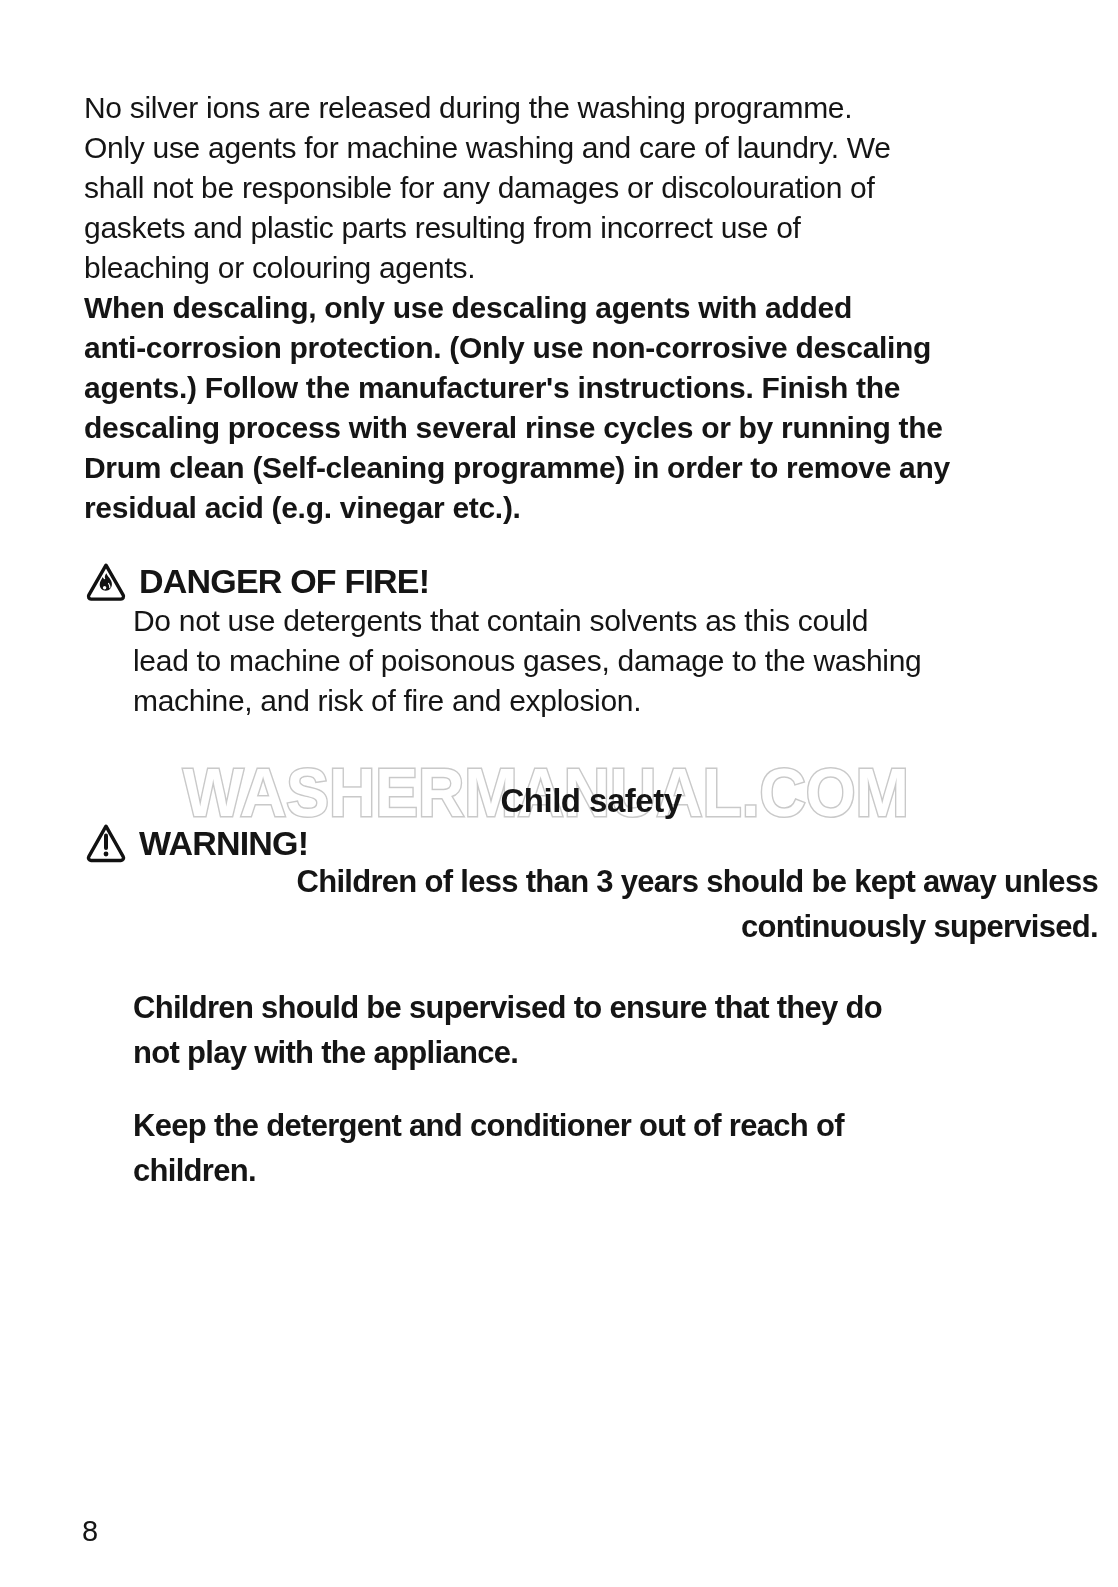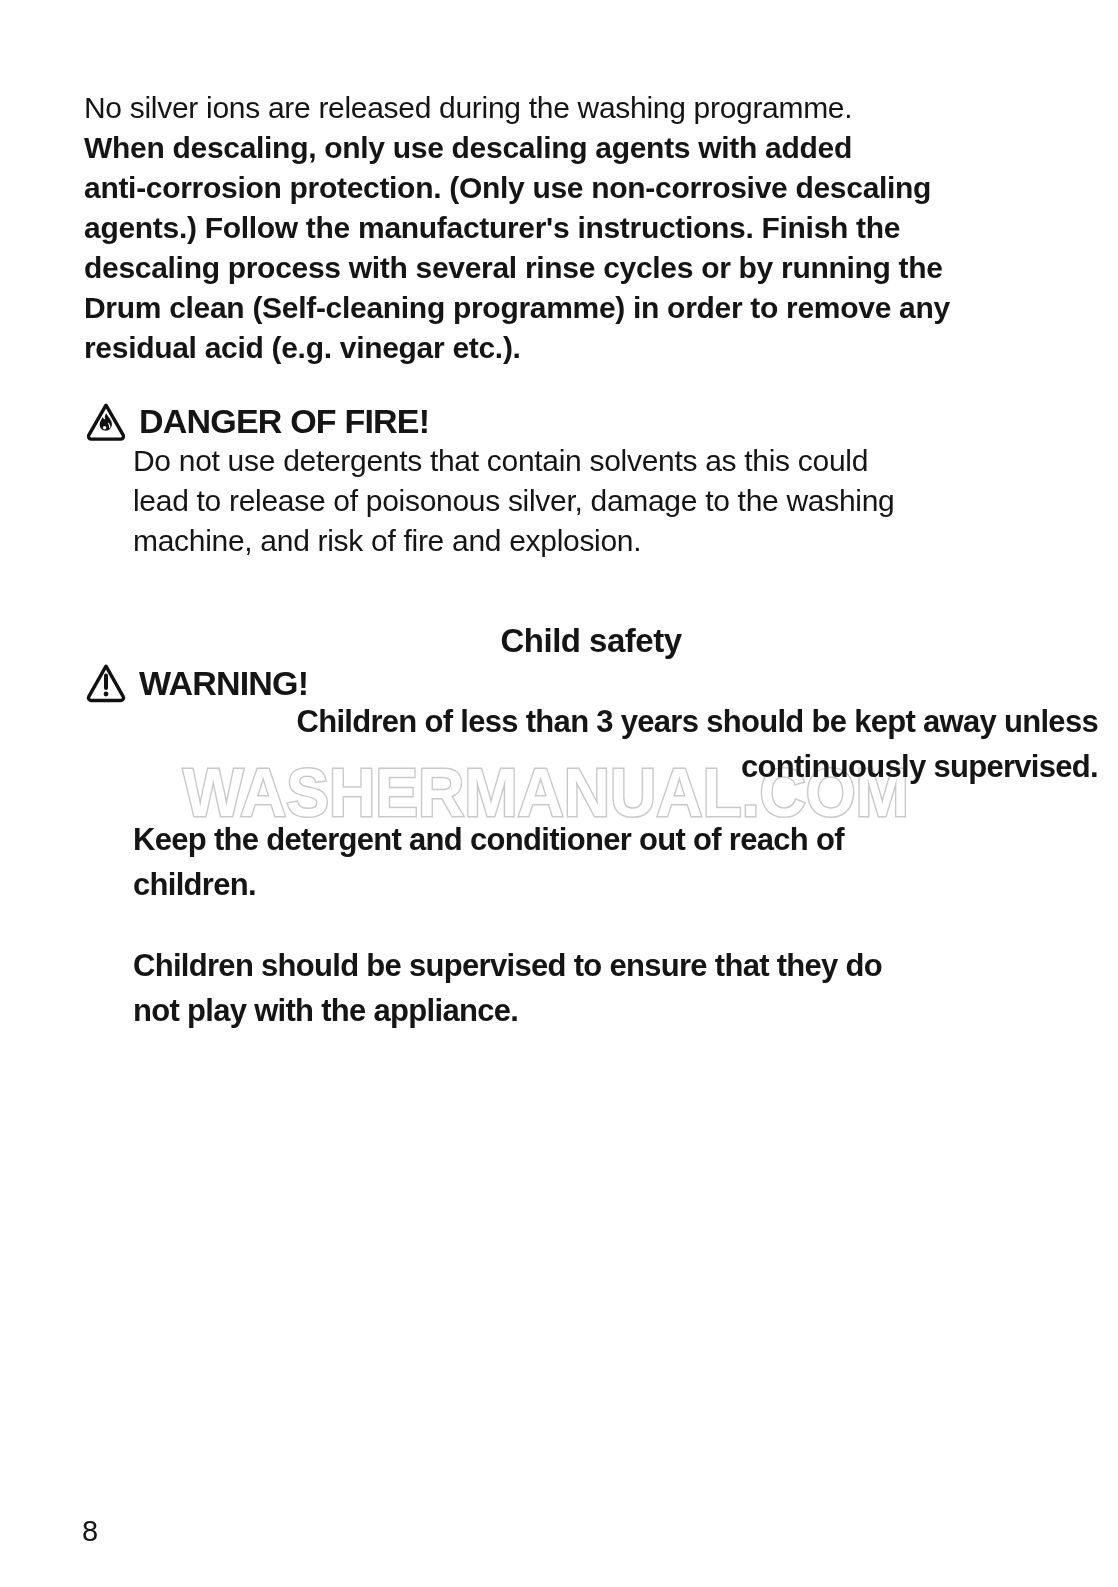--- a/index.html
+++ b/index.html
@@ -69,57 +69,61 @@
 <div class="page">
 
   <svg class="watermark" width="740" height="72" viewBox="0 0 740 72" aria-hidden="true">
     <text x="2" y="58" textLength="726" lengthAdjust="spacingAndGlyphs" font-family="Liberation Sans, sans-serif" font-size="68" font-weight="bold" fill="#ffffff" stroke="#c9c9c9" stroke-width="3" paint-order="stroke fill">WASHERMANUAL.COM</text>
   </svg>
 
   <div class="content">
 
     <p>No silver ions are released during the washing programme.</p>
 
+    <p class="mt-agents">Only use agents for machine washing and care of laundry. We
+shall not be responsible for any damages or discolouration of
+gaskets and plastic parts resulting from incorrect use of
+bleaching or colouring agents.</p>
 
     <p class="mt-descaling"><b>When descaling,</b><span> only use descaling agents with added
 anti-corrosion protection. (Only use non-corrosive descaling
 agents.) Follow the manufacturer's instructions. Finish the
 descaling process with several rinse cycles or by running the
 Drum clean (Self-cleaning programme) in order to remove any
 residual acid (e.g. vinegar etc.).</span></p>
 
     <div class="hazard-row">
       <svg class="hazard-icon" width="44" height="40" viewBox="0 0 44 40" aria-hidden="true">
         <path d="M22 4.2 L39.2 34.2 a2.6 2.6 0 0 1 -2.3 3.9 H7.1 a2.6 2.6 0 0 1 -2.3 -3.9 Z" fill="none" stroke="#111111" stroke-width="3.4" stroke-linejoin="round"></path>
         <path d="M22.4 12.2c1 3.5 5.5 5.9 5.5 10.8 0 4-2.7 6.7-6.1 6.7-3.4 0-6.1-2.5-6.1-6.2 0-3.4 2-4.8 3-7.4.7 1.6 1.5 2.4 2.6 2-.9-2-.5-3.9 1.1-5.9z" fill="#111111"></path>
         <circle cx="20.6" cy="26.8" r="1.7" fill="#ffffff"></circle>
         <path d="M24.6 22.5c.9 1.4 1.4 2.6 1.2 4.1" stroke="#ffffff" stroke-width="1.2" fill="none" stroke-linecap="round"></path>
       </svg>
       <h2 class="hazard-title">DANGER OF FIRE!</h2>
     </div>
 
     <p class="indent">Do not use detergents that contain solvents as this could
-lead to release of poisonous silver, damage to the washing
+lead to machine of poisonous gases, damage to the washing
 machine, and risk of fire and explosion.</p>
 
     <h2 class="section-title">Child safety</h2>
 
     <div class="hazard-row warn-row">
       <svg class="hazard-icon" width="44" height="42" viewBox="0 0 44 42" aria-hidden="true">
         <path d="M22 5.2 L39.2 35.6 a2.6 2.6 0 0 1 -2.3 3.9 H7.1 a2.6 2.6 0 0 1 -2.3 -3.9 Z" fill="none" stroke="#111111" stroke-width="3.4" stroke-linejoin="round"></path>
         <path d="M22 14.5 L22 27" stroke="#111111" stroke-width="4" stroke-linecap="round"></path>
         <circle cx="22" cy="33" r="2.4" fill="#111111"></circle>
       </svg>
       <h2 class="hazard-title">WARNING!</h2>
     </div>
 
     <p class="bold-item bi0">Children of less than 3 years should be kept away unless
 continuously supervised.</p>
+    <p class="bold-item bi1">Children should be supervised to ensure that they do
+not play with the appliance.</p>
     <p class="bold-item bi2">Keep the detergent and conditioner out of reach of
 children.</p>
-    <p class="bold-item bi1">Children should be supervised to ensure that they do
-not play with the appliance.</p>
 
   </div>
 
   <div class="page-number">8</div>
 
 </div>
 
 </body></html>

